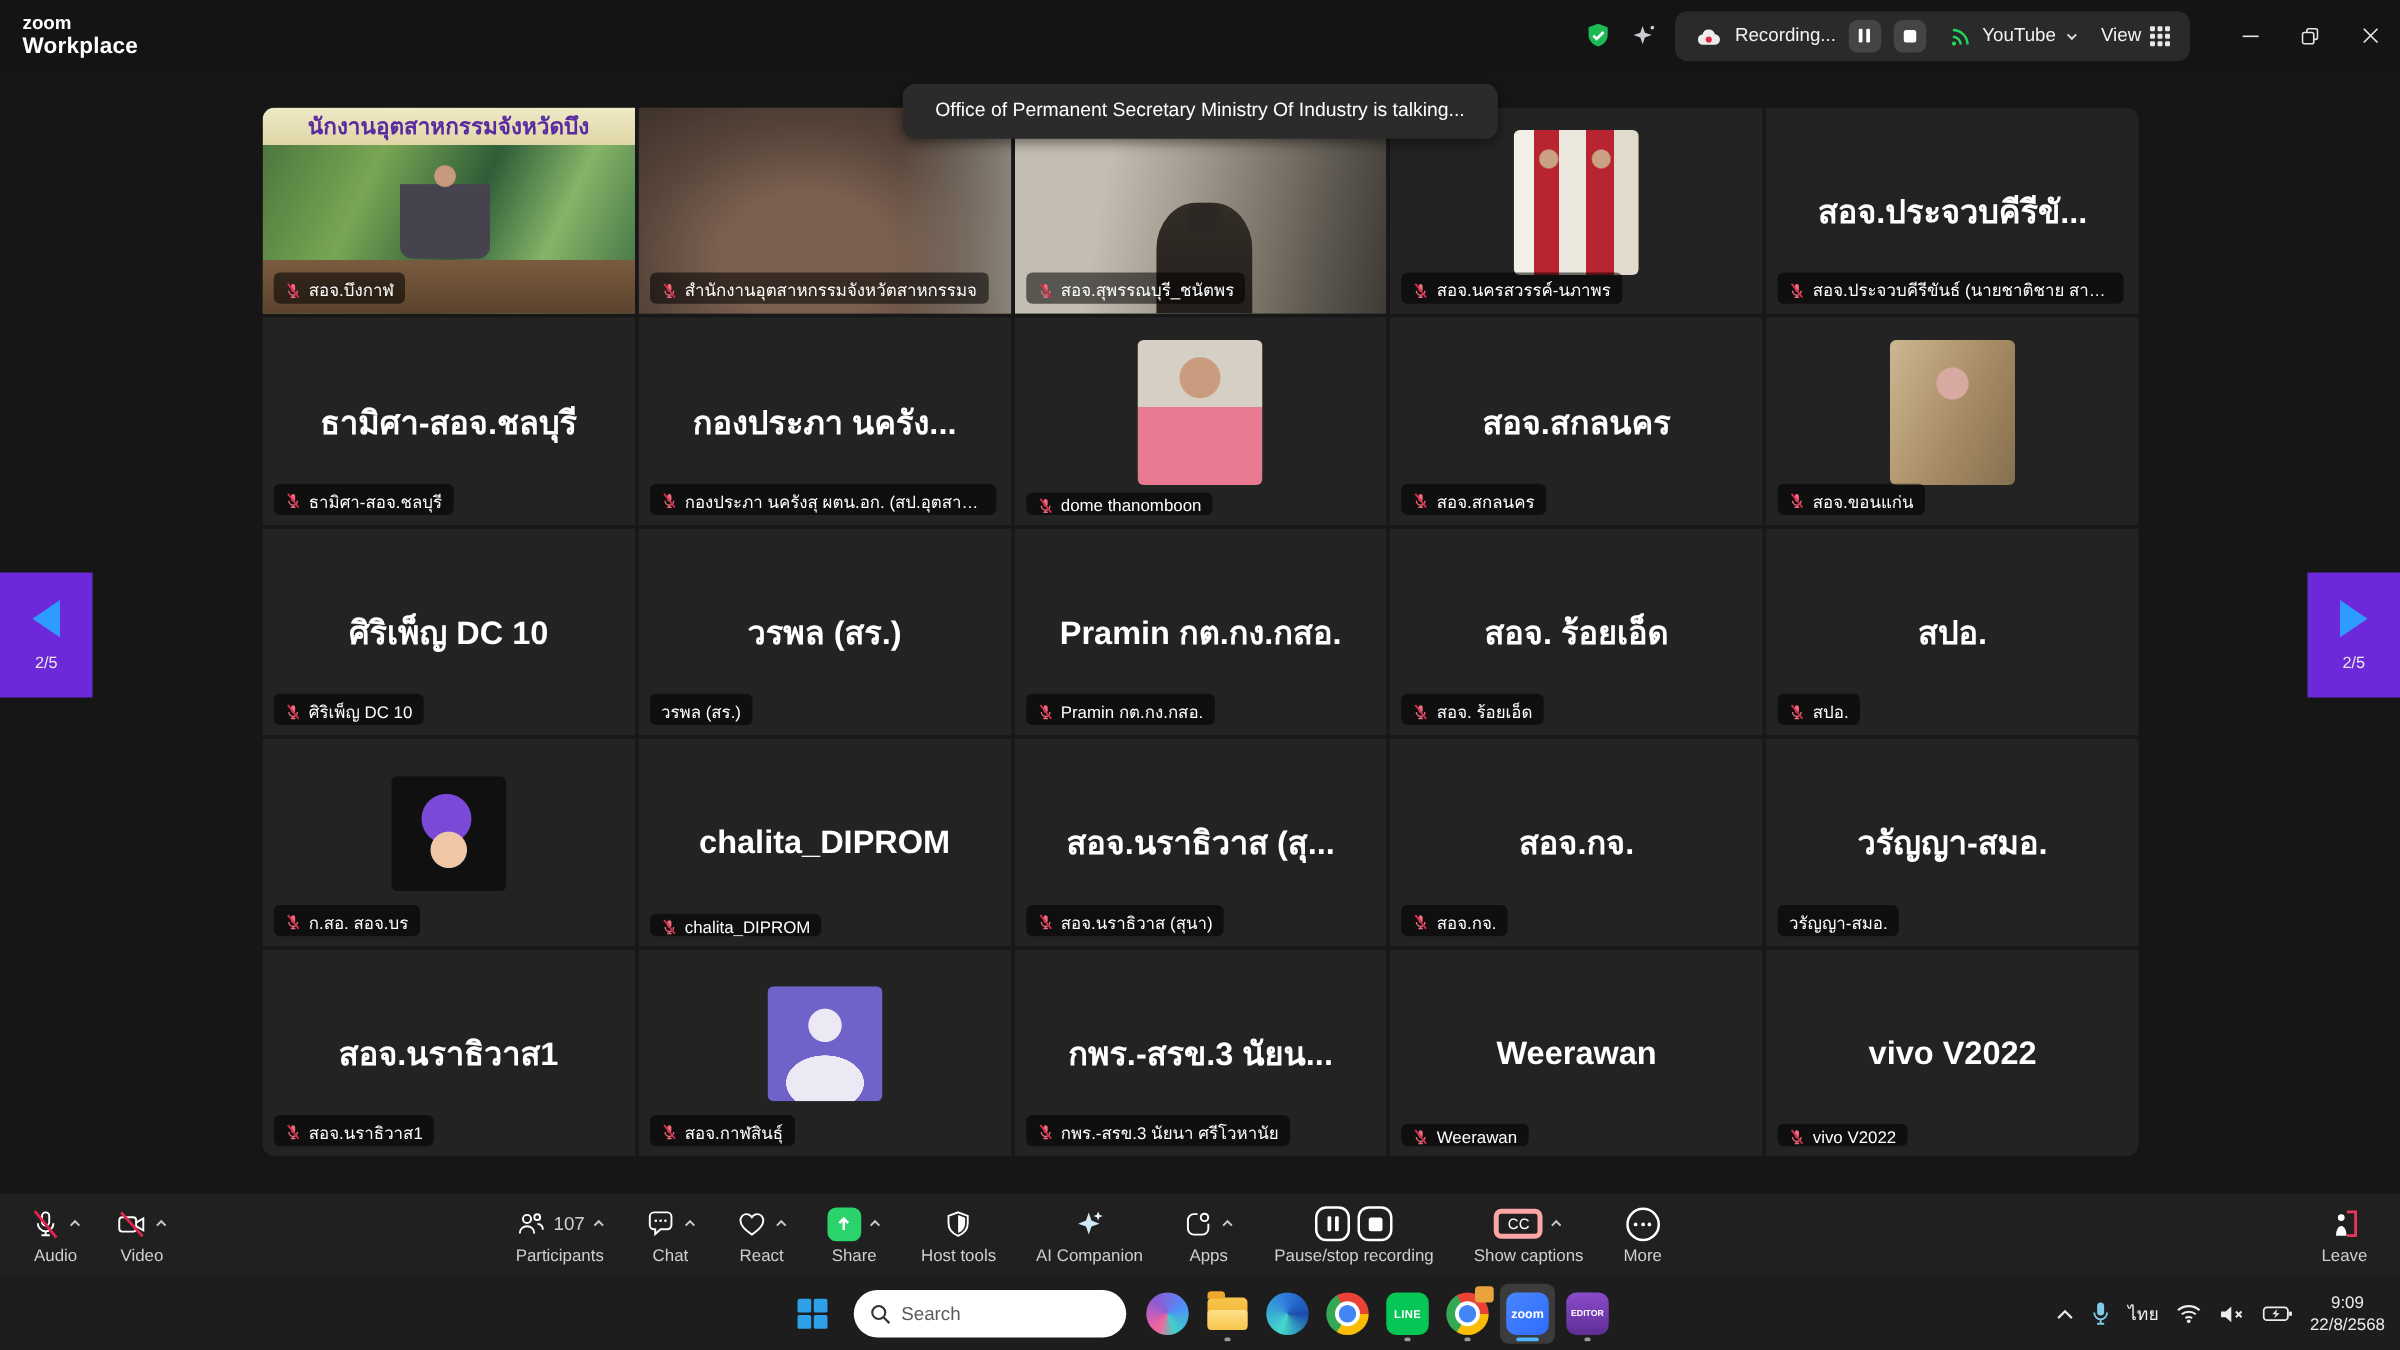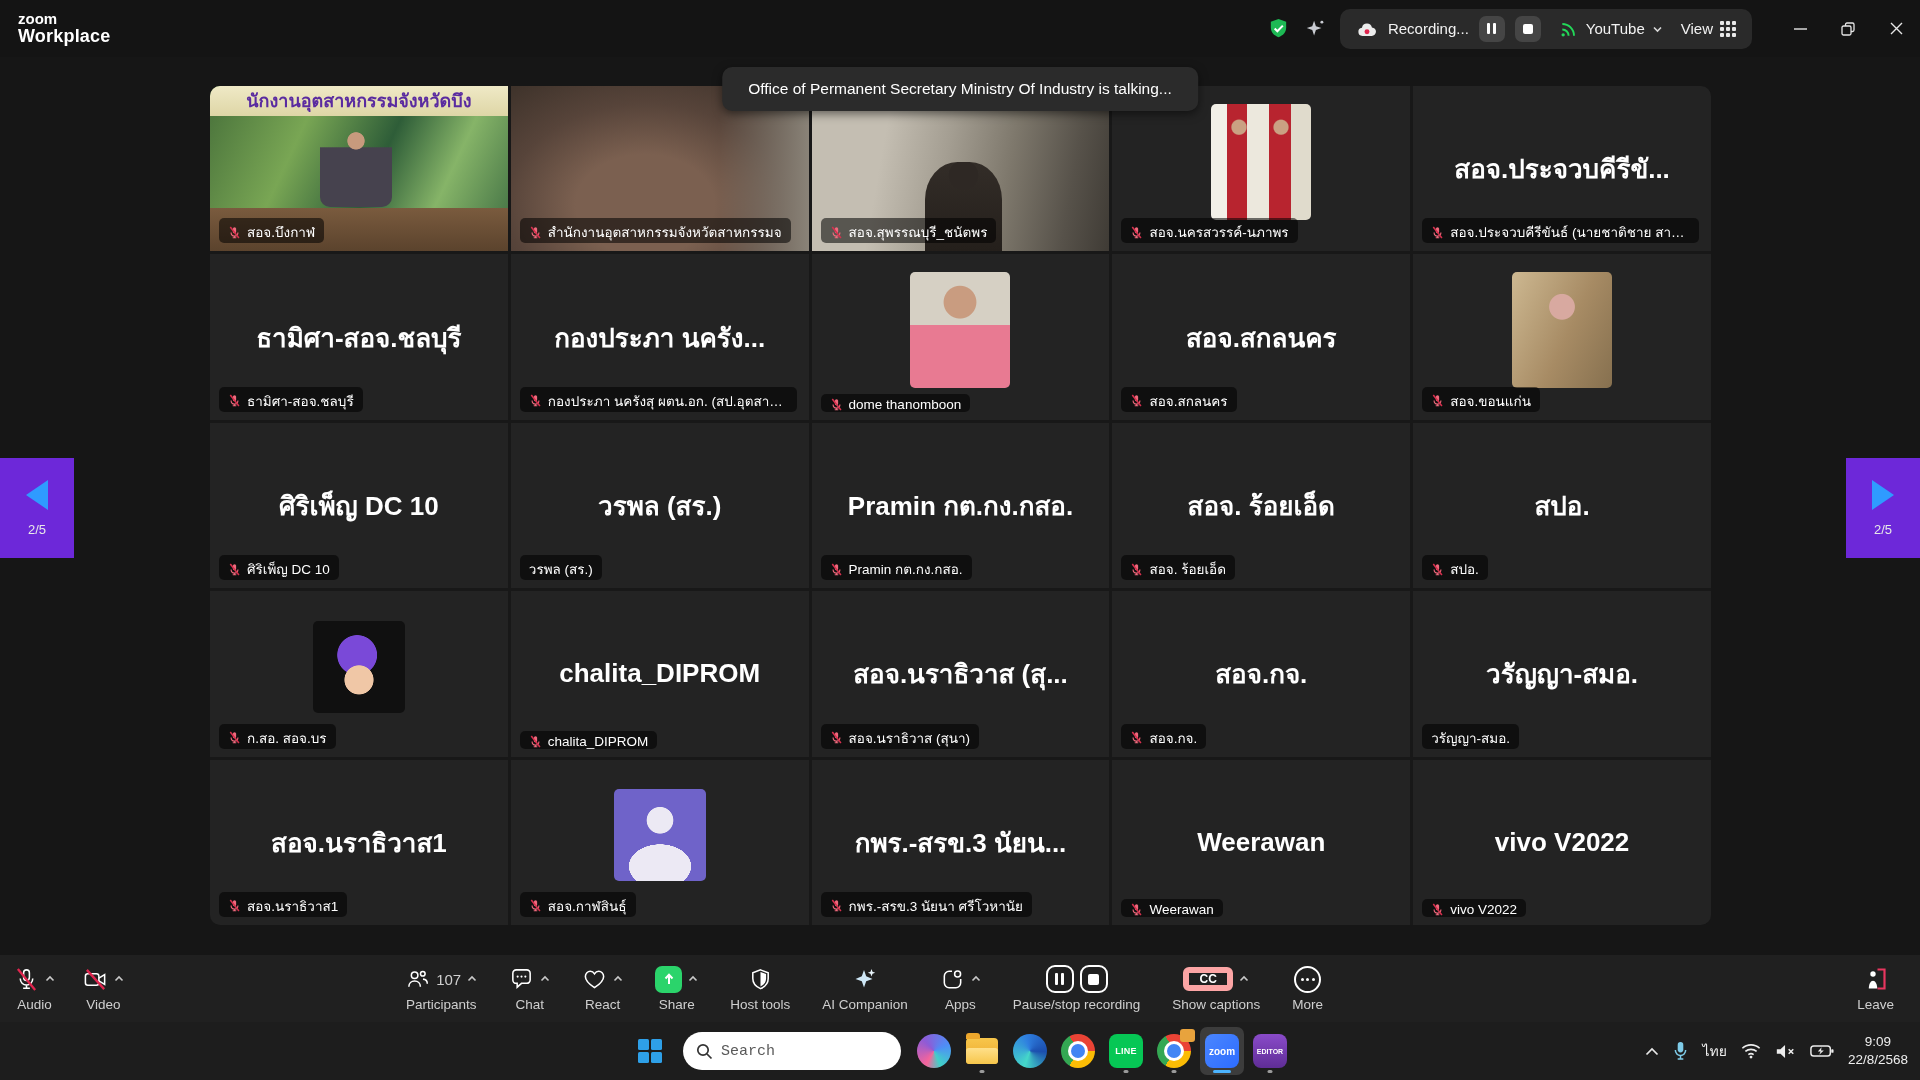--- a/index.html
+++ b/index.html
@@ -46,39 +46,39 @@
   .v-cartoon{background:radial-gradient(circle at 50% 64%,#f0c7a6 0 19%,transparent 20%),radial-gradient(circle at 48% 37%,#7a49d8 0 26%,transparent 27%),#101010}
   .v-person{background:radial-gradient(circle at 50% 34%,#ece9f4 0 17%,transparent 18%),radial-gradient(ellipse 34% 24% at 50% 84%,#ece9f4 0 99%,transparent 100%),#6f63c9}
   .pager{position:absolute;top:401px;width:74px;height:100px;background:#6d28d9;display:flex;flex-direction:column;align-items:center;justify-content:center;gap:12px;z-index:6;cursor:pointer}
   .pager.left{left:0}.pager.right{right:0}
   .tri{width:0;height:0;border-style:solid}
   .tri.l{border-width:15px 22px 15px 0;border-color:transparent #2f9bff transparent transparent}
   .tri.r{border-width:15px 0 15px 22px;border-color:transparent transparent transparent #2f9bff}
   .pager .pg{font-size:13px;color:#e8e8e8}
   
   .toolbar{display:flex;align-items:stretch;height:67px;background:#202020;position:relative}
-  .tgl{display:flex;padding-left:0}
+  .tgl{display:flex;padding-left:10px}
   .tgc{display:flex;margin:0 auto;gap:4px}
   .titem{display:flex;flex-direction:column;align-items:center;justify-content:center;gap:4px;padding:0 14px;cursor:pointer}
   .titem .irow{display:flex;align-items:center;gap:6px;height:28px}
   .titem .lbl{font-size:13.5px;color:#cfcfcf;white-space:nowrap}
   .cnt{font-size:15px;color:#cfcfcf}
   .sharebox{width:27px;height:27px;background:#2bd46b;border-radius:7px;display:flex;align-items:center;justify-content:center}
   .recbtn{width:28px;height:28px;border:2px solid #fff;border-radius:9px;display:flex;align-items:center;justify-content:center;gap:3px}
   .recbtn .bar{width:3px;height:12px;background:#fff;border-radius:1px}
   .recbtn .sq{width:11px;height:11px;background:#fff;border-radius:2px}
-  .ccbox{width:50px;height:24px;border:6px solid #fca5a5;border-radius:6px;color:#fff;font-weight:bold;font-size:12px;display:flex;align-items:center;justify-content:center}
+  .ccbox{width:39px;height:24px;border:4px solid #fca5a5;border-radius:6px;color:#fff;font-weight:normal;font-size:12px;display:flex;align-items:center;justify-content:center}
   .morecirc{width:27px;height:27px;border:2px solid #fff;border-radius:50%;display:flex;align-items:center;justify-content:center;gap:2.5px}
   .morecirc i{width:3px;height:3px;background:#fff;border-radius:50%}
   .leaveitem{margin-left:auto;padding-right:26px}
   
   .taskbar{height:58px;background:#1d1d1d;display:flex;align-items:center;position:relative}
   .tk-center{display:flex;align-items:center;gap:5px;margin:0 auto}
   .searchpill{width:218px;height:38px;border-radius:20px;background:#fff;display:flex;align-items:center;padding:0 13px;gap:8px;margin:0 6px;cursor:text}
-  .searchpill input{border:none;outline:none;background:transparent;font-size:15px;color:#0f172a;width:150px;font-family:Liberation Mono, monospace}
+  .searchpill input{border:none;outline:none;background:transparent;font-size:15px;color:#0f172a;width:150px;font-family:Liberation Sans, sans-serif}
   .searchpill input::placeholder{color:#5a5a5a}
   .appslot{width:44px;height:48px;display:flex;align-items:center;justify-content:center;position:relative;cursor:pointer}
   .appslot .dot{position:absolute;bottom:2px;left:50%;transform:translateX(-50%);width:5px;height:3.5px;border-radius:2px;background:#9a9a9a}
   .appslot.active{background:#3c3c3c;border-radius:7px}
   .appslot.active .dot{width:18px;height:3.5px;background:#4cb4ff}
   .ci{width:34px;height:34px;border-radius:50%}
   .copilot{background:conic-gradient(from 210deg,#f6659b,#8e5bd6 30%,#4e8ef7 60%,#41d0c8 85%,#f6659b)}
   .edge{background:conic-gradient(from 200deg,#45d8c9,#2f7fe0 40%,#1b4eae 70%,#45d8c9)}
   .chrome{background:conic-gradient(from -30deg,#ea4335 0 120deg,#fbbc05 0 240deg,#34a853 0 360deg);position:relative}
   .chrome::before{content:"";position:absolute;inset:7px;background:#fff;border-radius:50%}

